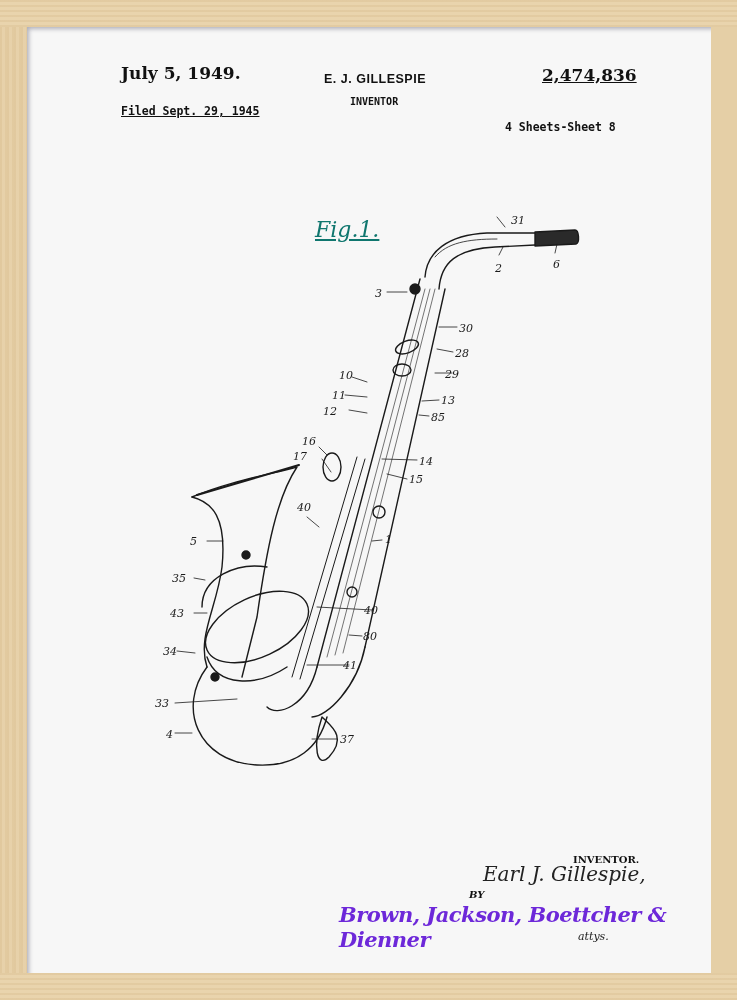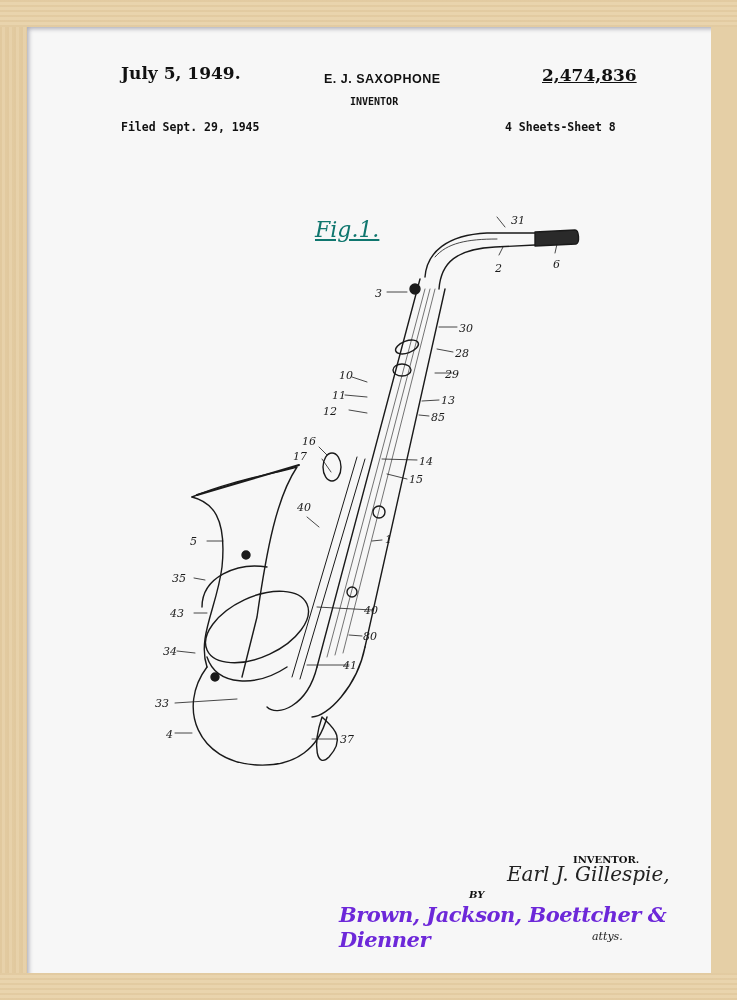--- a/index.html
+++ b/index.html
@@ -22,41 +22,41 @@
     position: absolute; left: 27px; top: 27px; width: 684px; height: 946px;
     background: #f7f7f7;
     box-shadow: inset 4px 4px 4px -2px rgba(90,90,110,0.45);
     overflow: hidden;
   }
   .hdr { position: absolute; color: #111; white-space: nowrap; }
   .date { left: 94px; top: 36px; font: bold 17px "DejaVu Serif", serif; }
   .inventor-name { left: 297px; top: 45px; font: bold 12.5px "Liberation Sans", sans-serif; letter-spacing: 0.5px; }
   .patent-no { left: 515px; top: 38px; font: bold 17px "DejaVu Serif", serif; text-decoration: underline; }
   .title { left: 323px; top: 69px; font: bold 10px "DejaVu Sans Mono", monospace; }
-  .filed { left: 94px; top: 93px; font: bold 11.5px "DejaVu Sans Mono", monospace; }
+  .filed { left: 94px; top: 77px; font: bold 11.5px "DejaVu Sans Mono", monospace; text-decoration: underline; }
   .sheets { left: 478px; top: 93px; font: bold 11.5px "DejaVu Sans Mono", monospace; }
   .fig-label { position: absolute; left: 288px; top: 190px; font: italic 22px "DejaVu Serif", serif; color: #0f766e; text-decoration: underline; }
   .drawing { position: absolute; left: 0; top: 0; }
   .callout { font: italic 11px "DejaVu Serif", serif; fill: #1a1a1a; }
   .inv-label { position: absolute; left: 523px; top: 827px; font: bold 10px "DejaVu Serif", serif; color: #111; margin-left: 23px; }
-  .inv-sig { position: absolute; left: 456px; top: 835px; font: italic 20px "DejaVu Serif", serif; color: #222; margin-left: 24px; }
+  .inv-sig { position: absolute; left: 456px; top: 835px; font: italic 20px "DejaVu Serif", serif; color: #222; }
   .by { position: absolute; left: 430px; top: 862px; font: bold italic 10px "DejaVu Serif", serif; color: #111; margin-left: 12px; }
   .attorneys { position: absolute; left: 312px; top: 875px; font: bold italic 21px "DejaVu Serif", serif; color: #6d28d9; letter-spacing: -0.5px; }
-  .attys { position: absolute; left: 565px; top: 903px; font: italic 11px "DejaVu Serif", serif; color: #222; }
+  .attys { position: absolute; left: 551px; top: 903px; font: italic 11px "DejaVu Serif", serif; color: #222; }
 </style>
 </head>
 <body>
 
 <div class="frame">
   <div class="frame-top"></div>
   <div class="frame-bottom"></div>
 
   <div class="paper">
     <div class="hdr date">July 5, 1949.</div>
-    <div class="hdr inventor-name">E. J. SAXOPHONE</div>
+    <div class="hdr inventor-name">E. J. GILLESPIE</div>
     <div class="hdr patent-no">2,474,836</div>
     <div class="hdr title">INVENTOR</div>
     <div class="hdr filed">Filed Sept. 29, 1945</div>
     <div class="hdr sheets">4 Sheets-Sheet 8</div>
 
     <div class="fig-label">Fig.1.</div>
 
     <svg class="drawing" width="684" height="946" viewBox="0 0 684 946">
       <g fill="none" stroke="#1a1a1a" stroke-width="1.4" stroke-linecap="round" stroke-linejoin="round">
 

